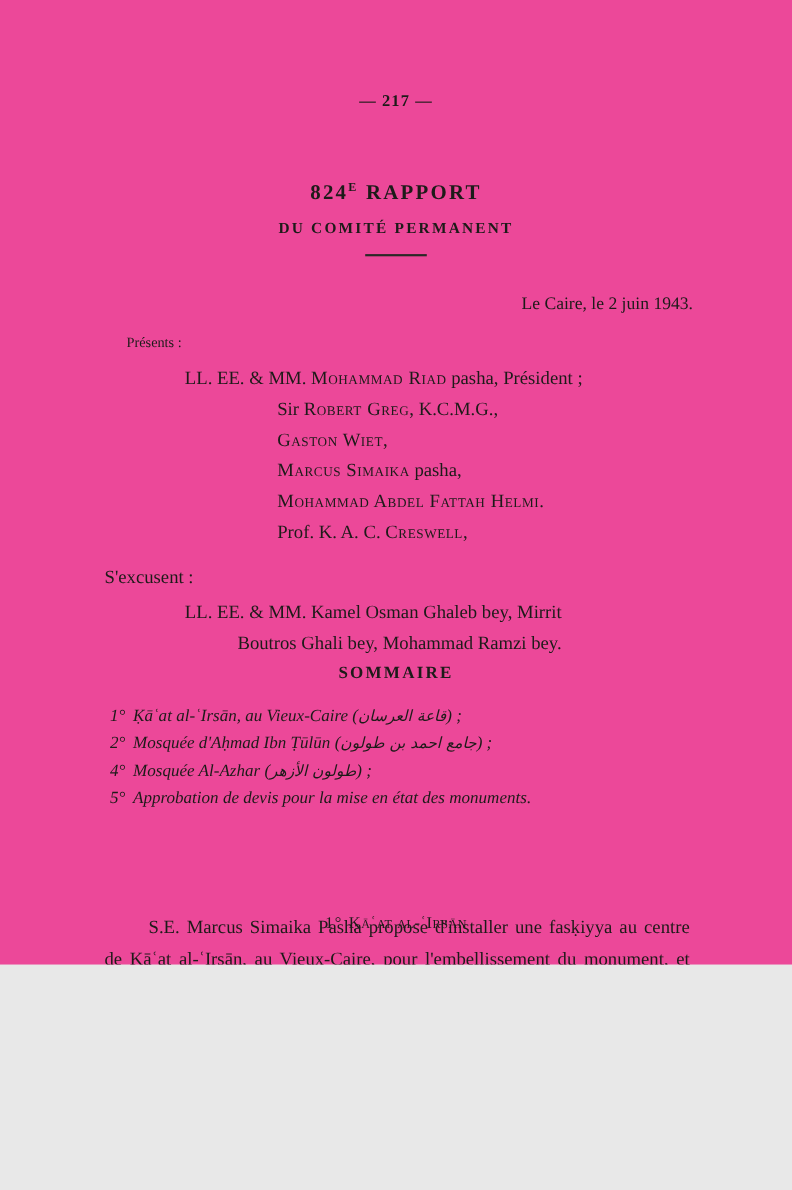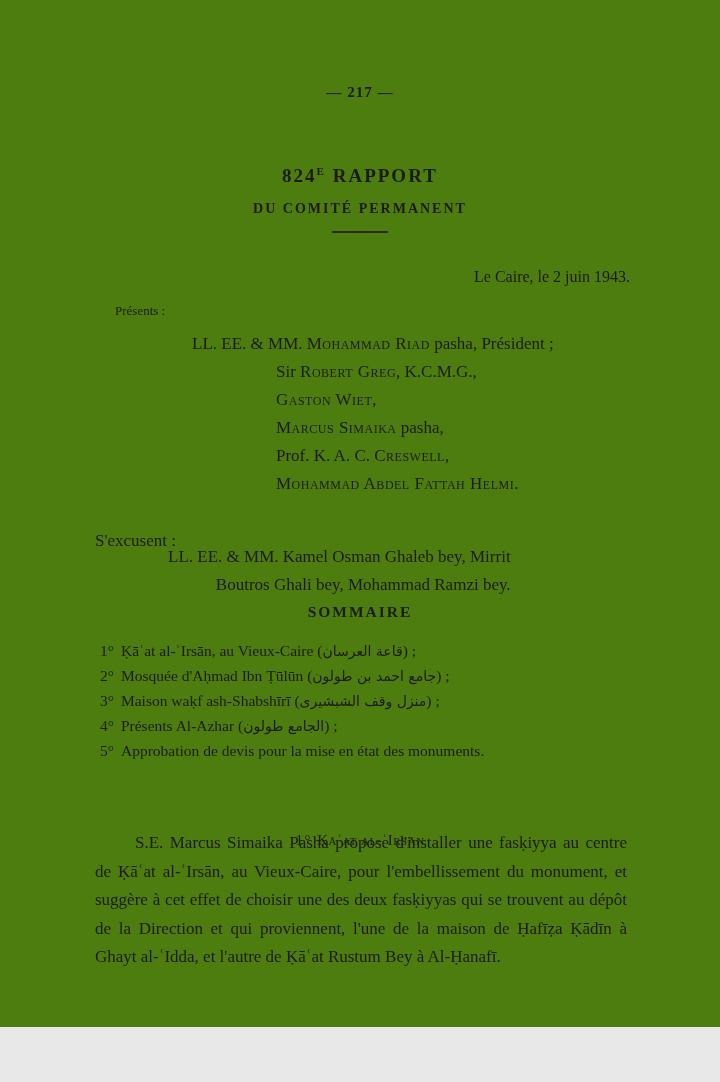--- a/index.html
+++ b/index.html
@@ -1,20 +1,20 @@
 <!DOCTYPE html>
 <html><head>
 <meta charset="utf-8">
 <style>
   html,body { margin:0; padding:0; background:#e8e8e8; }
   .page {
     position:relative;
-    width:720px; height:1027px;
+    width:720px; height:877px;
     margin:0 auto;
-    background:#4d7c0f;
+    background:#ec4899;
     color:#1d1b19;
     font-family:"Liberation Serif","DejaVu Serif",serif;
     overflow:hidden;
   }
   .abs { position:absolute; }
   .centered { left:0; width:100%; text-align:center; }
 
   .page-number {
     top:84px; font-size:15px; font-weight:bold; letter-spacing:1px;
   }
@@ -27,33 +27,33 @@
   }
   .subtitle-rule {
     top:231px; left:50%; transform:translateX(-50%);
     width:56px; height:2px; background:#2a2826;
   }
   .dateline {
     top:268px; right:90px; font-size:16px;
   }
   .presents-label { top:303px; left:95px; font-size:13px;margin-left:20px; }
   .presents-block { top:330px; left:168px; font-size:17px; }
-  .p-line { height:28px; line-height:28px; white-space:nowrap;margin-left:24px; }
+  .p-line { height:28px; line-height:28px; white-space:nowrap; }
   .p-line.indent { padding-left:84px; }
   .sc { font-variant:small-caps; letter-spacing:0.5px; }
-  .excused-label { top:531px; left:95px; font-size:17px; }
+  .excused-label { top:515px; left:95px; font-size:17px; }
   .excused-block { top:543px; left:168px; font-size:17px; }
   .e-line { height:28px; line-height:28px; white-space:nowrap;text-align:right; }
   .e-line.indent { padding-left:22px; }
 
   .sommaire-heading {
     top:603px; font-size:15.5px; font-weight:bold; letter-spacing:2px;
   }
   .sommaire-list { top:638px; left:100px; font-size:15.5px; width:540px; }
-  .som-item { height:25px; line-height:25px; white-space:nowrap; }
+  .som-item { height:25px; line-height:25px; white-space:nowrap;font-style:italic; }
   .som-num { display:inline-block; margin-right:7px; }
   .arabic {
     font-family:"DejaVu Sans",sans-serif;
     direction:rtl; unicode-bidi:isolate;
     font-size:14px;
   }
 
   .section-heading {
     top:784px; font-size:15px; letter-spacing:1.5px;margin-top:48px;
   }
@@ -78,38 +78,37 @@
 
   <div class="abs dateline">Le Caire, le 2 juin 1943.</div>
 
   <div class="abs presents-label">Présents :</div>
 
   <div class="abs presents-block">
     <div class="p-line"><span>LL. EE. &amp; MM. </span><span class="sc">Mohammad Riad</span><span> pasha, Président ;</span></div>
     <div class="p-line indent"><span>Sir </span><span class="sc">Robert Greg</span><span>, K.C.M.G.,</span></div>
     <div class="p-line indent"><span></span><span class="sc">Gaston Wiet</span><span>,</span></div>
     <div class="p-line indent"><span></span><span class="sc">Marcus Simaika</span><span> pasha,</span></div>
+    <div class="p-line indent"><span></span><span class="sc">Mohammad Abdel Fattah Helmi</span><span>.</span></div>
     <div class="p-line indent"><span>Prof. K. A. C. </span><span class="sc">Creswell</span><span>,</span></div>
-    <div class="p-line indent"><span></span><span class="sc">Mohammad Abdel Fattah Helmi</span><span>.</span></div>
   </div>
 
   <div class="abs excused-label">S'excusent :</div>
 
   <div class="abs excused-block">
     <div class="e-line">LL. EE. &amp; MM. Kamel Osman Ghaleb bey, Mirrit</div>
     <div class="e-line indent">Boutros Ghali bey, Mohammad Ramzi bey.</div>
   </div>
 
   <div class="abs centered sommaire-heading">SOMMAIRE</div>
 
   <div class="abs sommaire-list">
     <div class="som-item"><span class="som-num">1°</span><span>Ḳāʿat al-ʿIrsān, au Vieux-Caire (</span><span class="arabic">قاعة العرسان</span><span>) ;</span></div>
     <div class="som-item"><span class="som-num">2°</span><span>Mosquée d'Aḥmad Ibn Ṭūlūn (</span><span class="arabic">جامع احمد بن طولون</span><span>) ;</span></div>
-    <div class="som-item"><span class="som-num">3°</span><span>Maison waḳf ash-Shabshīrī (</span><span class="arabic">منزل وقف الشبشيرى</span><span>) ;</span></div>
-    <div class="som-item"><span class="som-num">4°</span><span>Présents Al-Azhar (</span><span class="arabic">الجامع طولون</span><span>) ;</span></div>
+    <div class="som-item"><span class="som-num">4°</span><span>Mosquée Al-Azhar (</span><span class="arabic">طولون الأزهر</span><span>) ;</span></div>
     <div class="som-item"><span class="som-num">5°</span><span>Approbation de devis pour la mise en état des monuments.</span><span class="arabic"></span><span></span></div>
   </div>
 
   <div class="abs centered section-heading"><span>1° </span><span class="sc">Ḳāʿat al-ʿIrsān</span></div>
 
   <div class="abs body-paragraph">S.E. Marcus Simaika Pasha propose d'installer une fasḳiyya au centre de Ḳāʿat al-ʿIrsān, au Vieux-Caire, pour l'embellissement du monument, et suggère à cet effet de choisir une des deux fasḳiyyas qui se trouvent au dépôt de la Direction et qui proviennent, l'une de la maison de Ḥafīẓa Ḳādīn à Ghayt al-ʿIdda, et l'autre de Ḳāʿat Rustum Bey à Al-Ḥanafī.</div>
 
 </div>
 
 </body></html>

